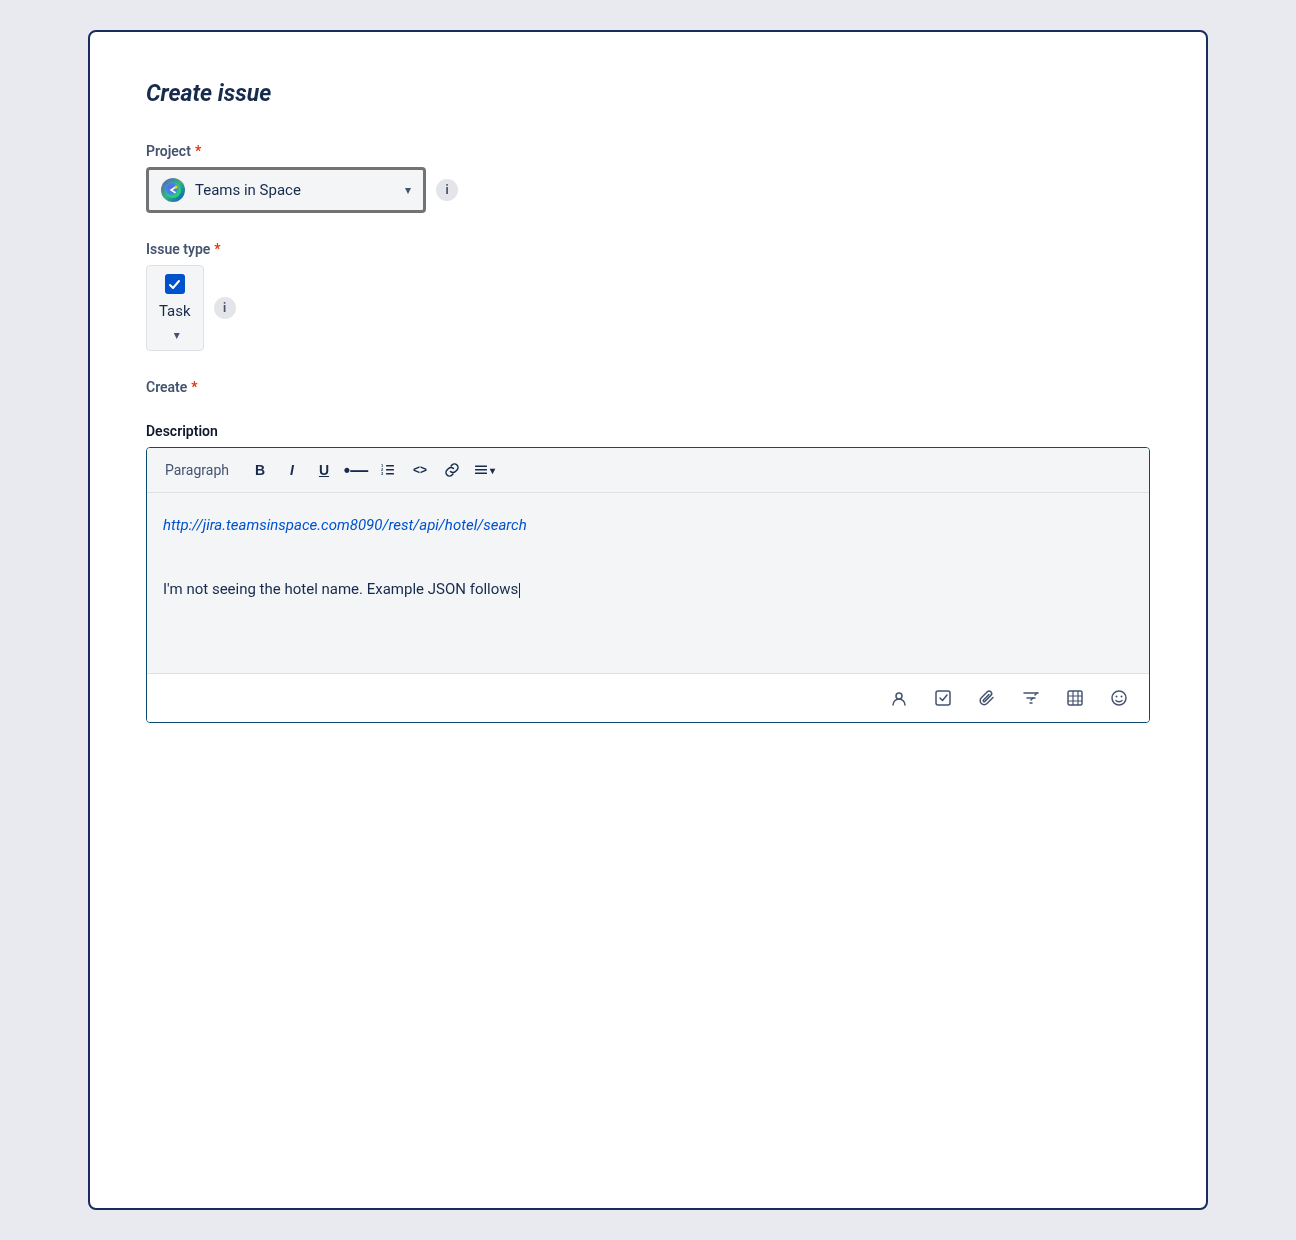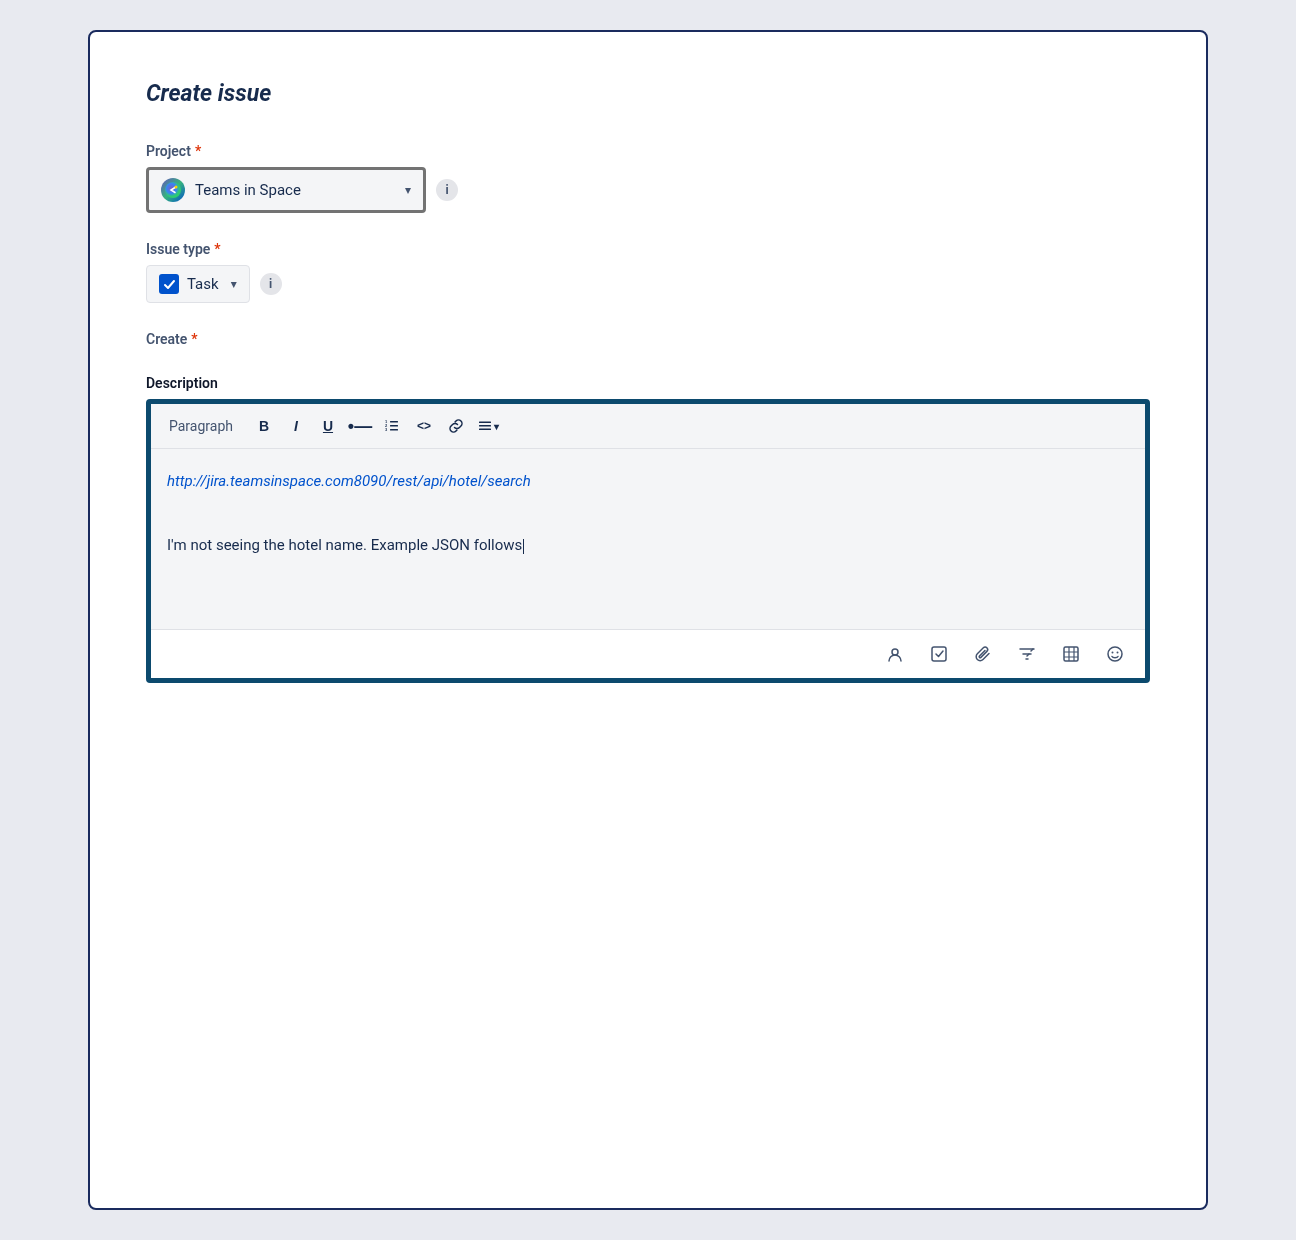--- a/index.html
+++ b/index.html
@@ -99,20 +99,21 @@
     }
     .issue-type-select {
       display: flex;
       align-items: center;
       gap: 8px;
       background: #f4f5f7;
       border: 1px solid #dfe1e6;
       border-radius: 4px;
       padding: 8px 12px;
       cursor: pointer;
+      flex-direction: column;
     }
     .task-icon {
       width: 20px;
       height: 20px;
       background: #0052cc;
       border-radius: 3px;
       display: flex;
       align-items: center;
       justify-content: center;
       flex-shrink: 0;
@@ -136,21 +137,21 @@
       font-style: italic;
       outline: none;
     }
     .description-label {
       font-size: 14px;
       font-weight: 600;
       color: #0f172a;
       margin-bottom: 8px;
     }
     .editor-container {
-      border: 5px solid #0c4a6e;
+      border: 1px solid #0c4a6e;
       border-radius: 4px;
       overflow: hidden;
       background: #f4f5f7;
     }
     .editor-toolbar {
       display: flex;
       align-items: center;
       gap: 2px;
       padding: 8px 12px;
       background: #f4f5f7;

